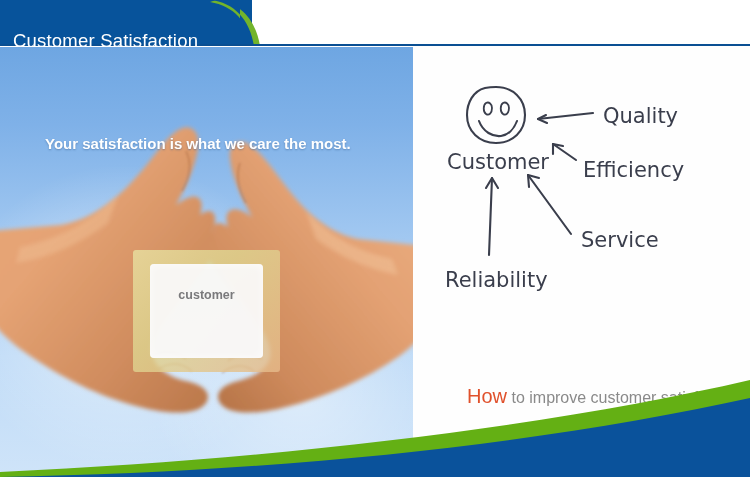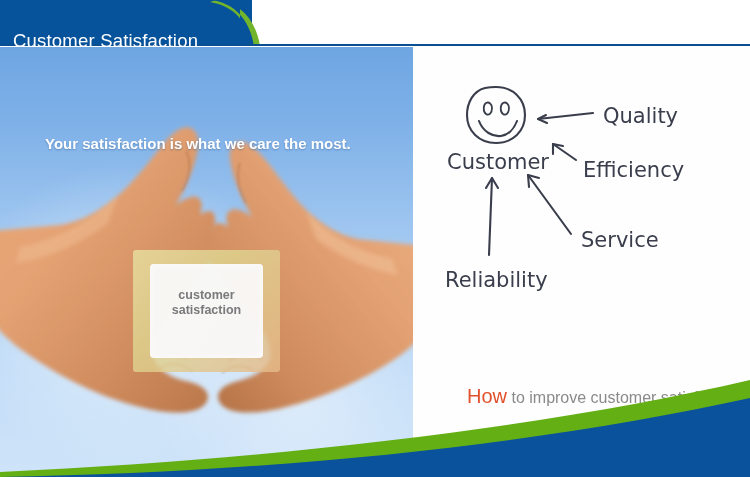--- a/index.html
+++ b/index.html
@@ -252,21 +252,20 @@
         <path d="M 20 200 C 60 192 92 174 118 148 L 108 176 C 82 196 52 210 16 216 Z" fill="#F3C69C"></path>
         <path d="M 392 212 C 356 204 328 188 306 164 L 316 192 C 340 210 368 222 398 228 Z" fill="#F6CEA6"></path>
       </g>
     </svg>
 
     <div class="card">
       <div class="card-tape"></div>
       <div class="card-paper">
         <div class="card-text">
           <span>customer</span>
-          <span>satisfaction</span>
         </div>
       </div>
     </div>
 
     <div class="tagline">Your satisfaction is what we care the most.</div>
   </div>
 
   <div class="board-panel">
 
     <svg class="board-svg" viewBox="0 0 337 300">

